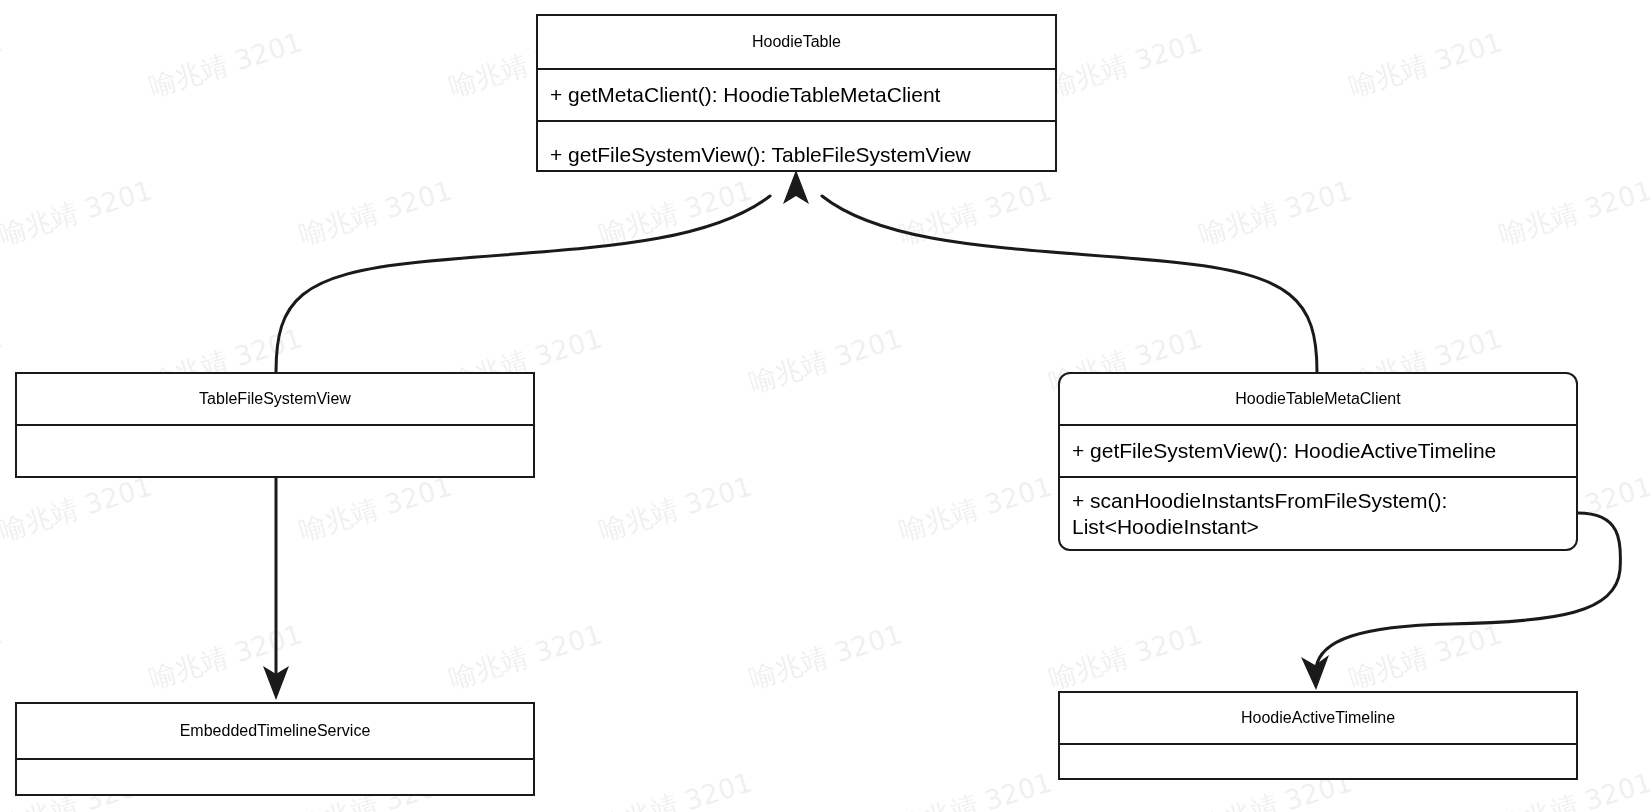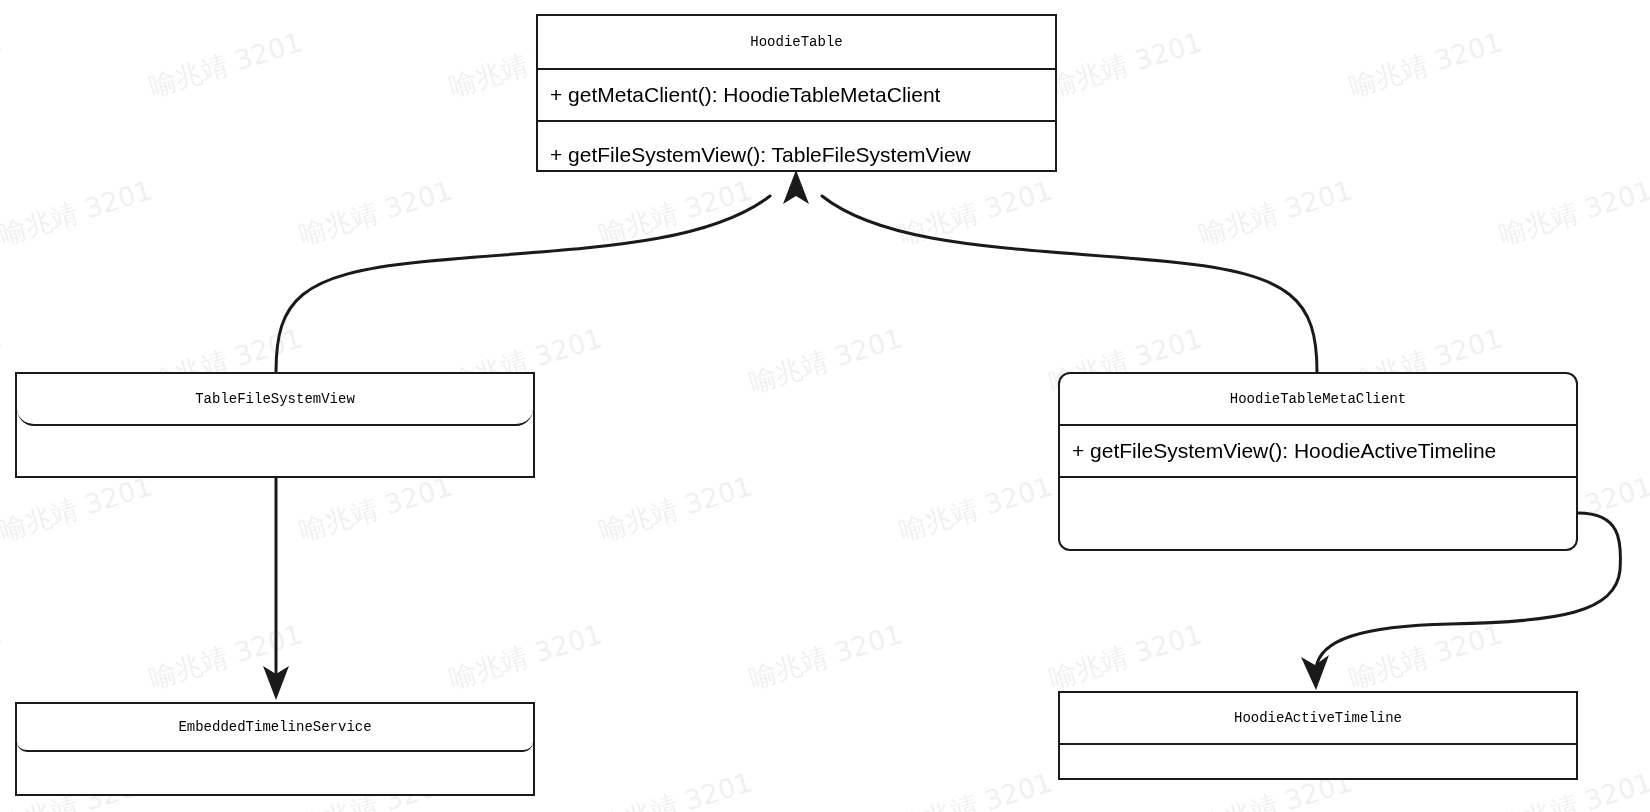--- a/index.html
+++ b/index.html
@@ -41,28 +41,27 @@
     position: absolute;
     box-sizing: border-box;
     border: 2px solid #1a1a1a;
     background: #ffffff;
     z-index: 2;
   }
   .class-title {
     box-sizing: border-box;
     width: 100%;
     text-align: center;
-    font-size: 14px;
+    font-size: 16px;
     color: #000000;
     display: flex;
     align-items: center;
     justify-content: center;
     border-bottom: 2px solid #1a1a1a;
     background: transparent;
-    font-family: Liberation Mono, monospace;
   }
   .class-compartment {
     box-sizing: border-box;
     width: 100%;
     font-size: 21px;
     color: #000000;
     display: flex;
     align-items: center;
     padding-left: 12px;
     padding-right: 6px;
@@ -150,29 +149,30 @@
     </g>
   </svg>
 
   <div id="class-layer">
       <div class="class-box" style="left: 536px; top: 14px; width: 521px; height: 158px; border-color: rgb(26, 26, 26);">
         <div class="class-title" style="height: 54px; border-bottom-color: rgb(26, 26, 26);">HoodieTable</div>
         <div class="class-compartment divided" style="height: 52px; border-bottom-color: rgb(26, 26, 26);">+ getMetaClient(): HoodieTableMetaClient</div>
         <div class="class-compartment" style="height: 66px; text-align: center;">+ getFileSystemView(): TableFileSystemView</div>
       </div>
       <div class="class-box" style="left: 15px; top: 372px; width: 520px; height: 106px; border-color: rgb(26, 26, 26);">
-        <div class="class-title" style="height: 52px; border-bottom-color: rgb(26, 26, 26); border-radius: 17px;">TableFileSystemView</div>
+        <div class="class-title" style="height: 52px; border-bottom-color: rgb(26, 26, 26);">TableFileSystemView</div>
         <div class="class-compartment empty" style="height: 52px;"></div>
       </div>
       <div class="class-box" style="left: 1058px; top: 372px; width: 520px; height: 179px; border-color: rgb(26, 26, 26); border-radius: 12px;">
         <div class="class-title" style="height: 52px; border-bottom-color: rgb(26, 26, 26);">HoodieTableMetaClient</div>
         <div class="class-compartment divided" style="height: 52px; border-bottom-color: rgb(26, 26, 26);">+ getFileSystemView(): HoodieActiveTimeline</div>
+        <div class="class-compartment" style="height: 71px;">+ scanHoodieInstantsFromFileSystem(): List&lt;HoodieInstant&gt;</div>
       </div>
       <div class="class-box" style="left: 15px; top: 702px; width: 520px; height: 94px; border-color: rgb(26, 26, 26);">
-        <div class="class-title" style="height: 48px; border-bottom-color: rgb(26, 26, 26); border-radius: 10px;">EmbeddedTimelineService</div>
+        <div class="class-title" style="height: 56px; border-bottom-color: rgb(26, 26, 26);">EmbeddedTimelineService</div>
         <div class="class-compartment empty" style="height: 40px;"></div>
       </div>
       <div class="class-box" style="left: 1058px; top: 691px; width: 520px; height: 89px; border-color: rgb(26, 26, 26);">
         <div class="class-title" style="height: 52px; border-bottom-color: rgb(26, 26, 26);">HoodieActiveTimeline</div>
         <div class="class-compartment empty" style="height: 49px;"></div>
       </div>
     </div>
 
 </div>
 

